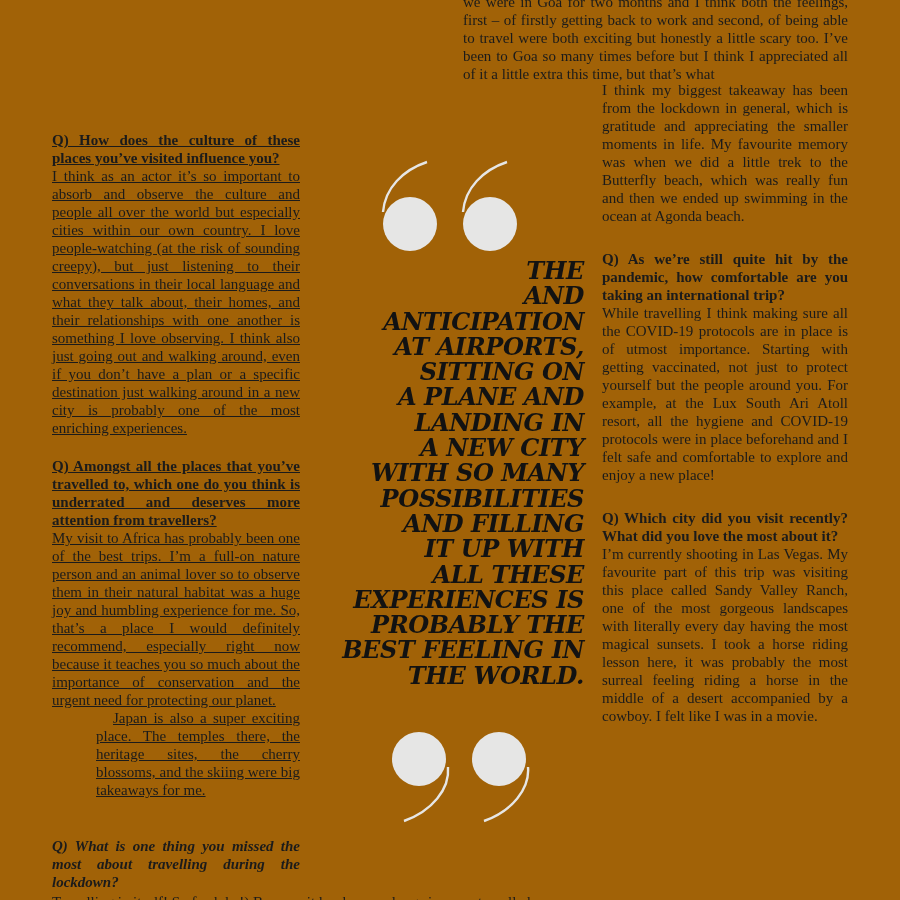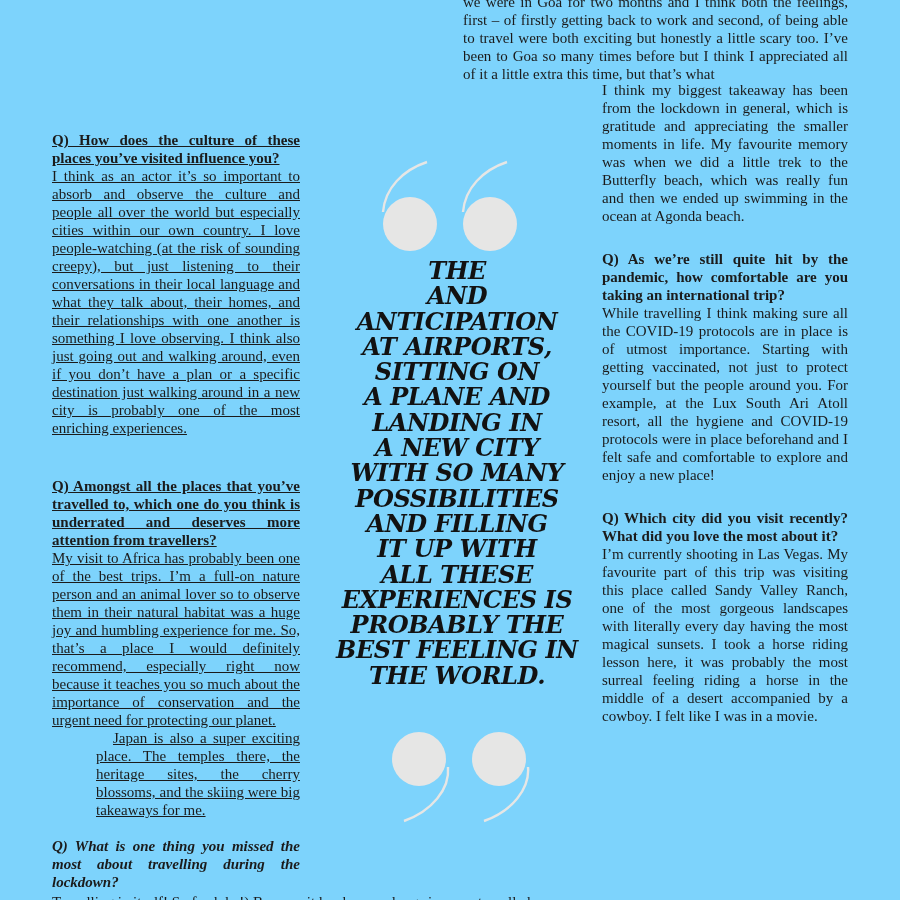--- a/index.html
+++ b/index.html
@@ -1,38 +1,38 @@
 <!DOCTYPE html>
 <html><head>
 <meta charset="utf-8">
 <style>
   * { margin: 0; padding: 0; box-sizing: border-box; }
   html, body { width: 900px; height: 900px; background: #ffffff; overflow: hidden; }
   .page {
-    position: relative; width: 900px; height: 900px; background: #7dd3fc;
+    position: relative; width: 900px; height: 900px; background: #a16207;
     font-family: "Liberation Serif", serif; color: #1b1b1b;
   }
   .abs { position: absolute; }
   .body-text { font-size: 15px; line-height: 18px; text-align: justify; }
   .qhead { font-weight: 700; }
   .sec { margin-top: 25px; }
-  .sec-lg { margin-top: 40px; }
+  .sec-lg { margin-top: 20px; }
   .indent { text-indent: 17px; margin-left: 44px; }
 
   .col-left  { left: 52px;  top: 131px; width: 248px; text-decoration: underline; }
   .col-right { left: 602px; top: 81px;  width: 246px; }
   .top-right { left: 463px; top: -7px;  width: 385px; }
 
   .q3-block { left: 52px; top: 837px; width: 248px; font-style: italic; }
   .cutoff-line {
     left: 52px; top: 893px; width: 508px; height: 7px; overflow: hidden;
   }
 
   .quote-text {
-    left: 330px; top: 258px; width: 254px; text-align: center;
+    left: 330px; top: 258px; width: 254px; text-align: right;
   }
   .quote-line {
     font-family: "DejaVu Serif", serif; font-style: italic; font-weight: 700;
     font-size: 24px; line-height: 25.3px; letter-spacing: -0.4px;
     color: #121212; white-space: nowrap;
   }
   .openq  { left: 381px; top: 160px; display: flex; gap: 16px; }
   .closeq { left: 388px; top: 731px; display: flex; gap: 16px; }
   .qmark svg { display: block; }
 </style>

